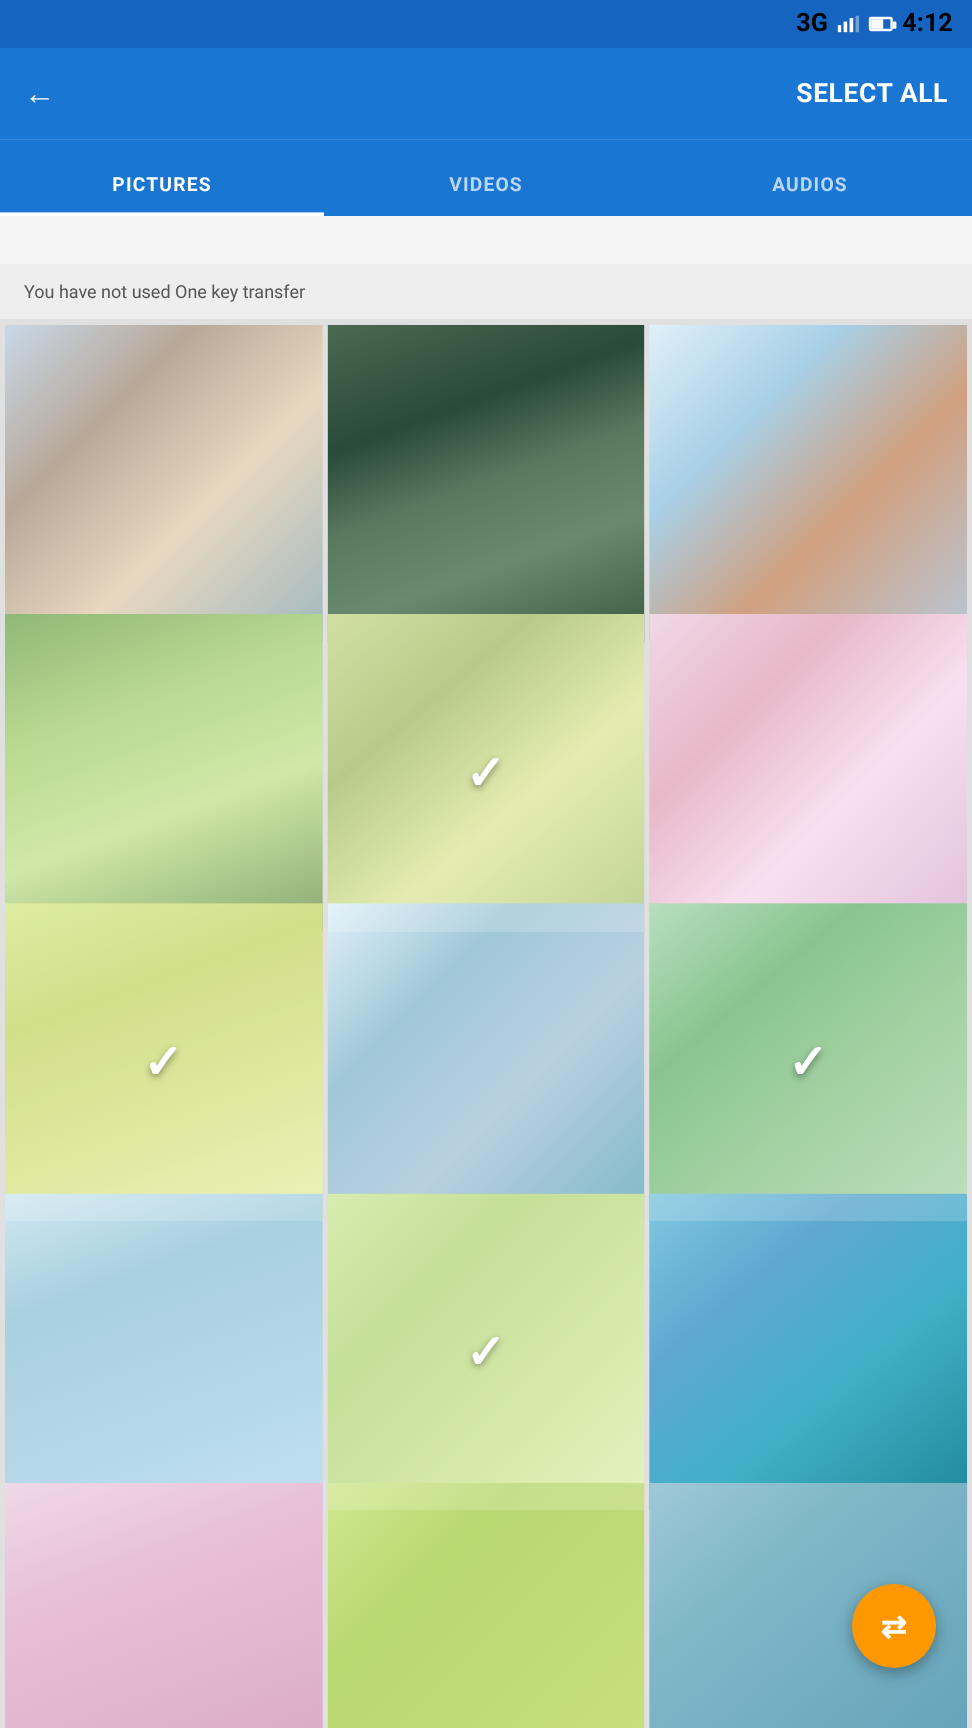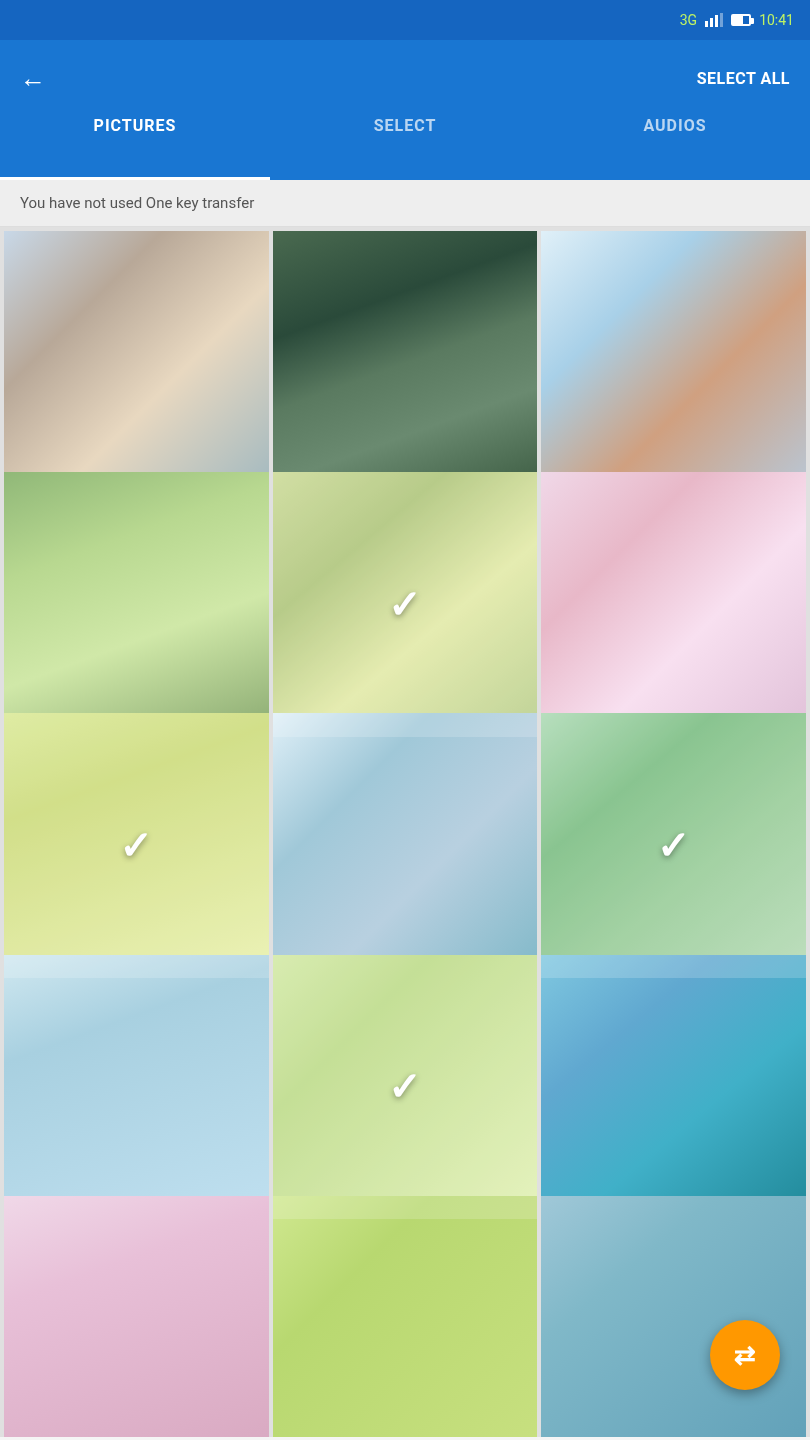--- a/index.html
+++ b/index.html
@@ -17,23 +17,23 @@
       width: 100%;
       height: 40px;
       background: #1565c0;
       display: flex;
       align-items: center;
       justify-content: flex-end;
       padding: 0 16px;
       gap: 8px;
     }
     .status-bar-text {
-      color: #bef264;
-      font-size: 14px;
-      font-weight: normal;
+      color: #000000;
+      font-size: 21px;
+      font-weight: bold;
     }
     .battery-icon {
       display: inline-block;
       width: 20px;
       height: 12px;
       border: 2px solid white;
       border-radius: 2px;
       position: relative;
     }
     .battery-icon::after {
@@ -72,62 +72,63 @@
       font-size: 26px;
       cursor: pointer;
     }
     .header-title {
       color: white;
       font-size: 24px;
       font-weight: 500;
     }
     .select-all-btn {
       color: white;
-      font-size: 16px;
+      font-size: 22px;
       font-weight: bold;
       cursor: pointer;
       letter-spacing: 0.5px;
       margin-left: 20px;
     }
 
     
     .tabs {
       width: 100%;
       height: 64px;
       background: #1976d2;
       display: flex;
       align-items: flex-end;
     }
     .tab {
       flex: 1;
       height: 100%;
       display: flex;
-      align-items: flex-start;
+      align-items: flex-end;
       justify-content: center;
       color: rgba(255,255,255,0.7);
       font-size: 16px;
       font-weight: bold;
       letter-spacing: 1px;
       cursor: pointer;
       border-bottom: 3px solid transparent;
-      padding-bottom: 0;
+      padding-bottom: 14px;
     }
     .tab.active {
       color: white;
       border-bottom: 3px solid white;
     }
 
     
     .notice-bar {
       width: 100%;
       padding: 14px 20px;
       background: #eeeeee;
       color: #555;
       font-size: 15px;
       border-bottom: 1px solid #ddd;
+      margin-top: 40px;
     }
 
     
     .image-grid {
       width: 100%;
       display: grid;
       grid-template-columns: repeat(3, 1fr);
       gap: 4px;
       padding: 4px;
       background: #e0e0e0;
@@ -219,36 +220,36 @@
   <span class="status-bar-text">3G</span>
   <svg width="18" height="14" viewBox="0 0 18 14">
     <rect x="0" y="8" width="3" height="6" fill="white"></rect>
     <rect x="5" y="5" width="3" height="9" fill="white"></rect>
     <rect x="10" y="2" width="3" height="12" fill="white"></rect>
     <rect x="15" y="0" width="3" height="14" fill="rgba(255,255,255,0.4)"></rect>
   </svg>
   <div class="battery-icon">
     <div class="battery-fill"></div>
   </div>
-  <span class="status-bar-text">10:41</span>
+  <span class="status-bar-text">4:12</span>
 </div>
 
 <div class="header">
   <div class="header-left">
     <span class="back-arrow">←</span>
   </div>
   <span class="select-all-btn">SELECT ALL</span>
 </div>
 
 <div class="tabs">
   <div class="tab active">
     <span>PICTURES</span>
   </div>
   <div class="tab">
-    <span>SELECT</span>
+    <span>VIDEOS</span>
   </div>
   <div class="tab">
     <span>AUDIOS</span>
   </div>
 </div>
 
 <div class="notice-bar">
   <span>You have not used One key transfer</span>
 </div>
 

